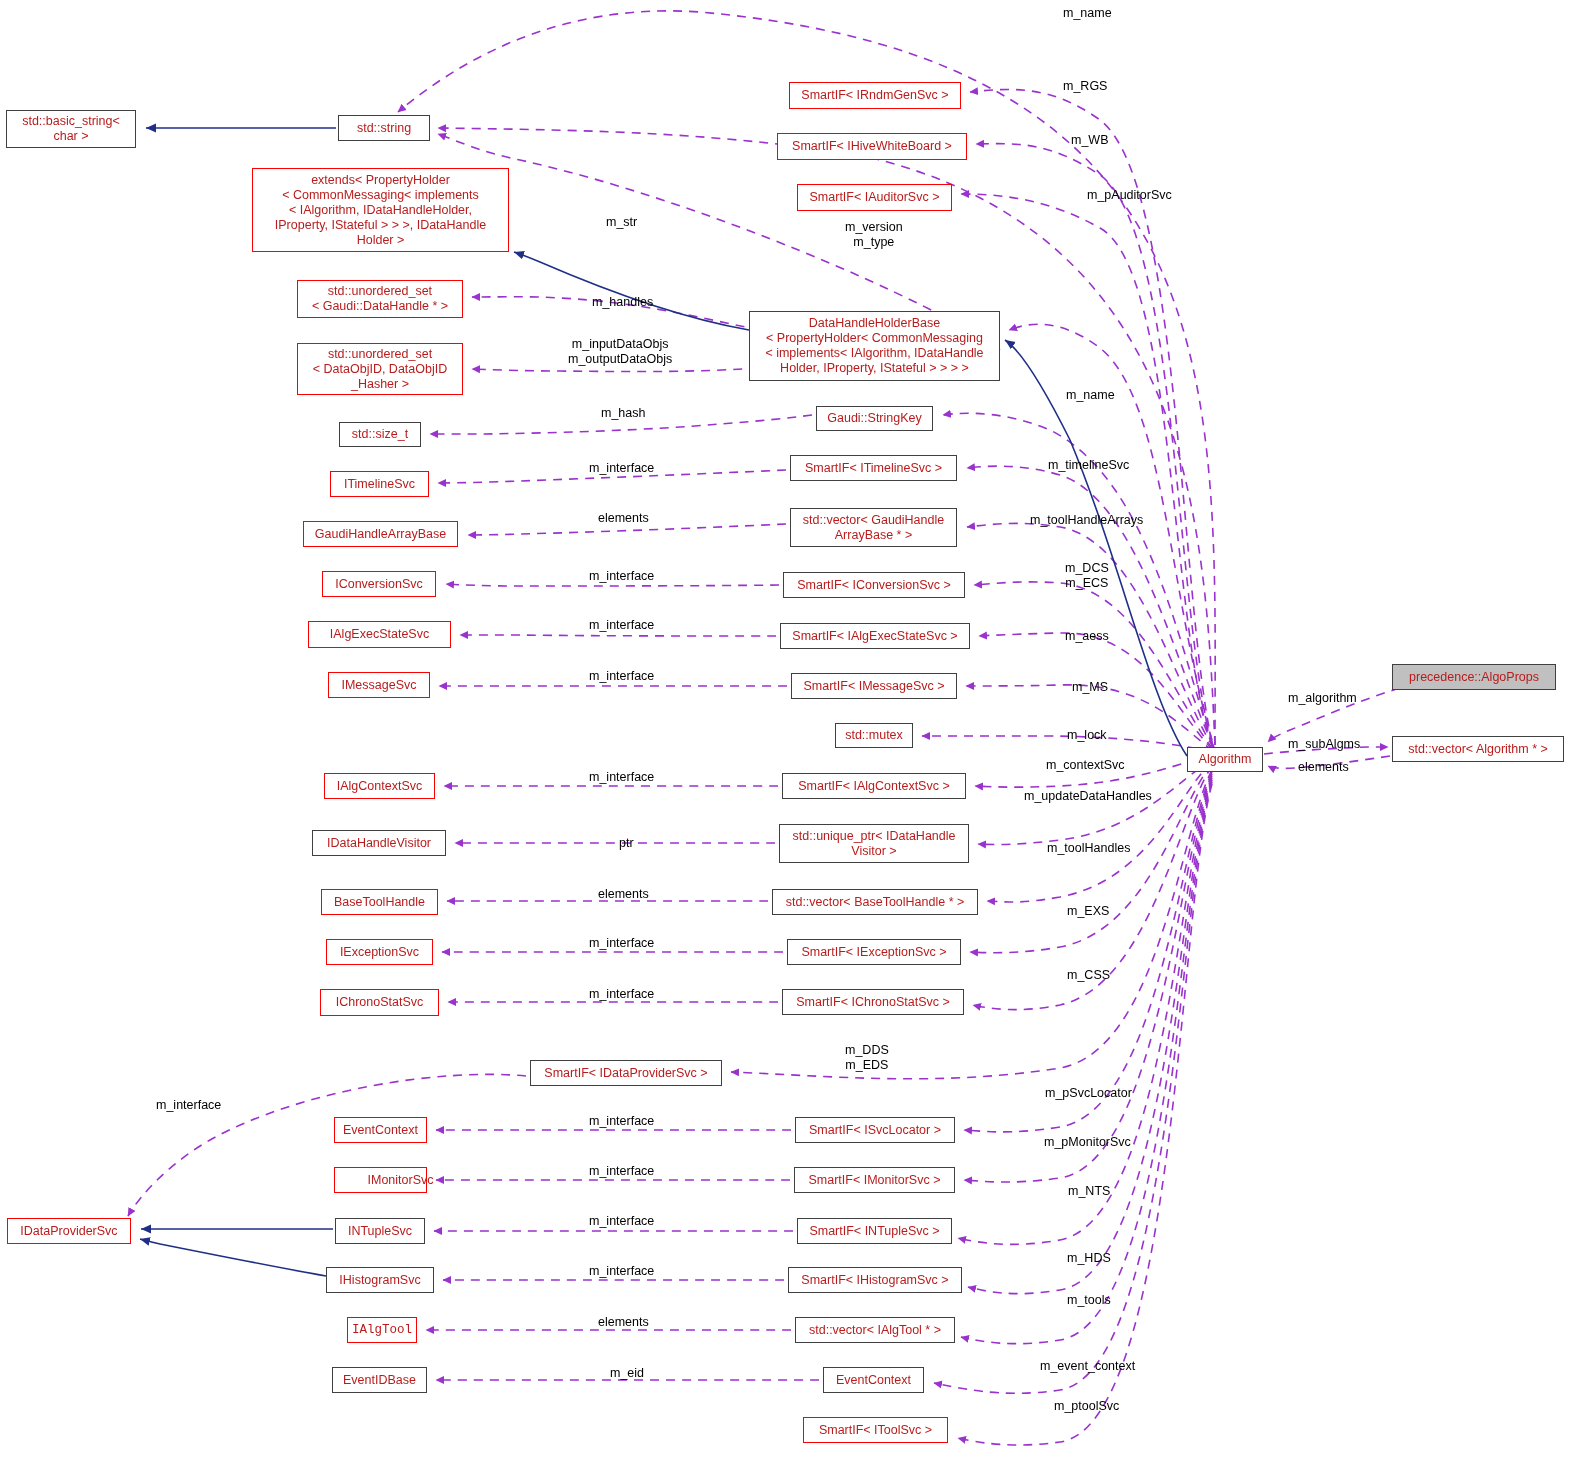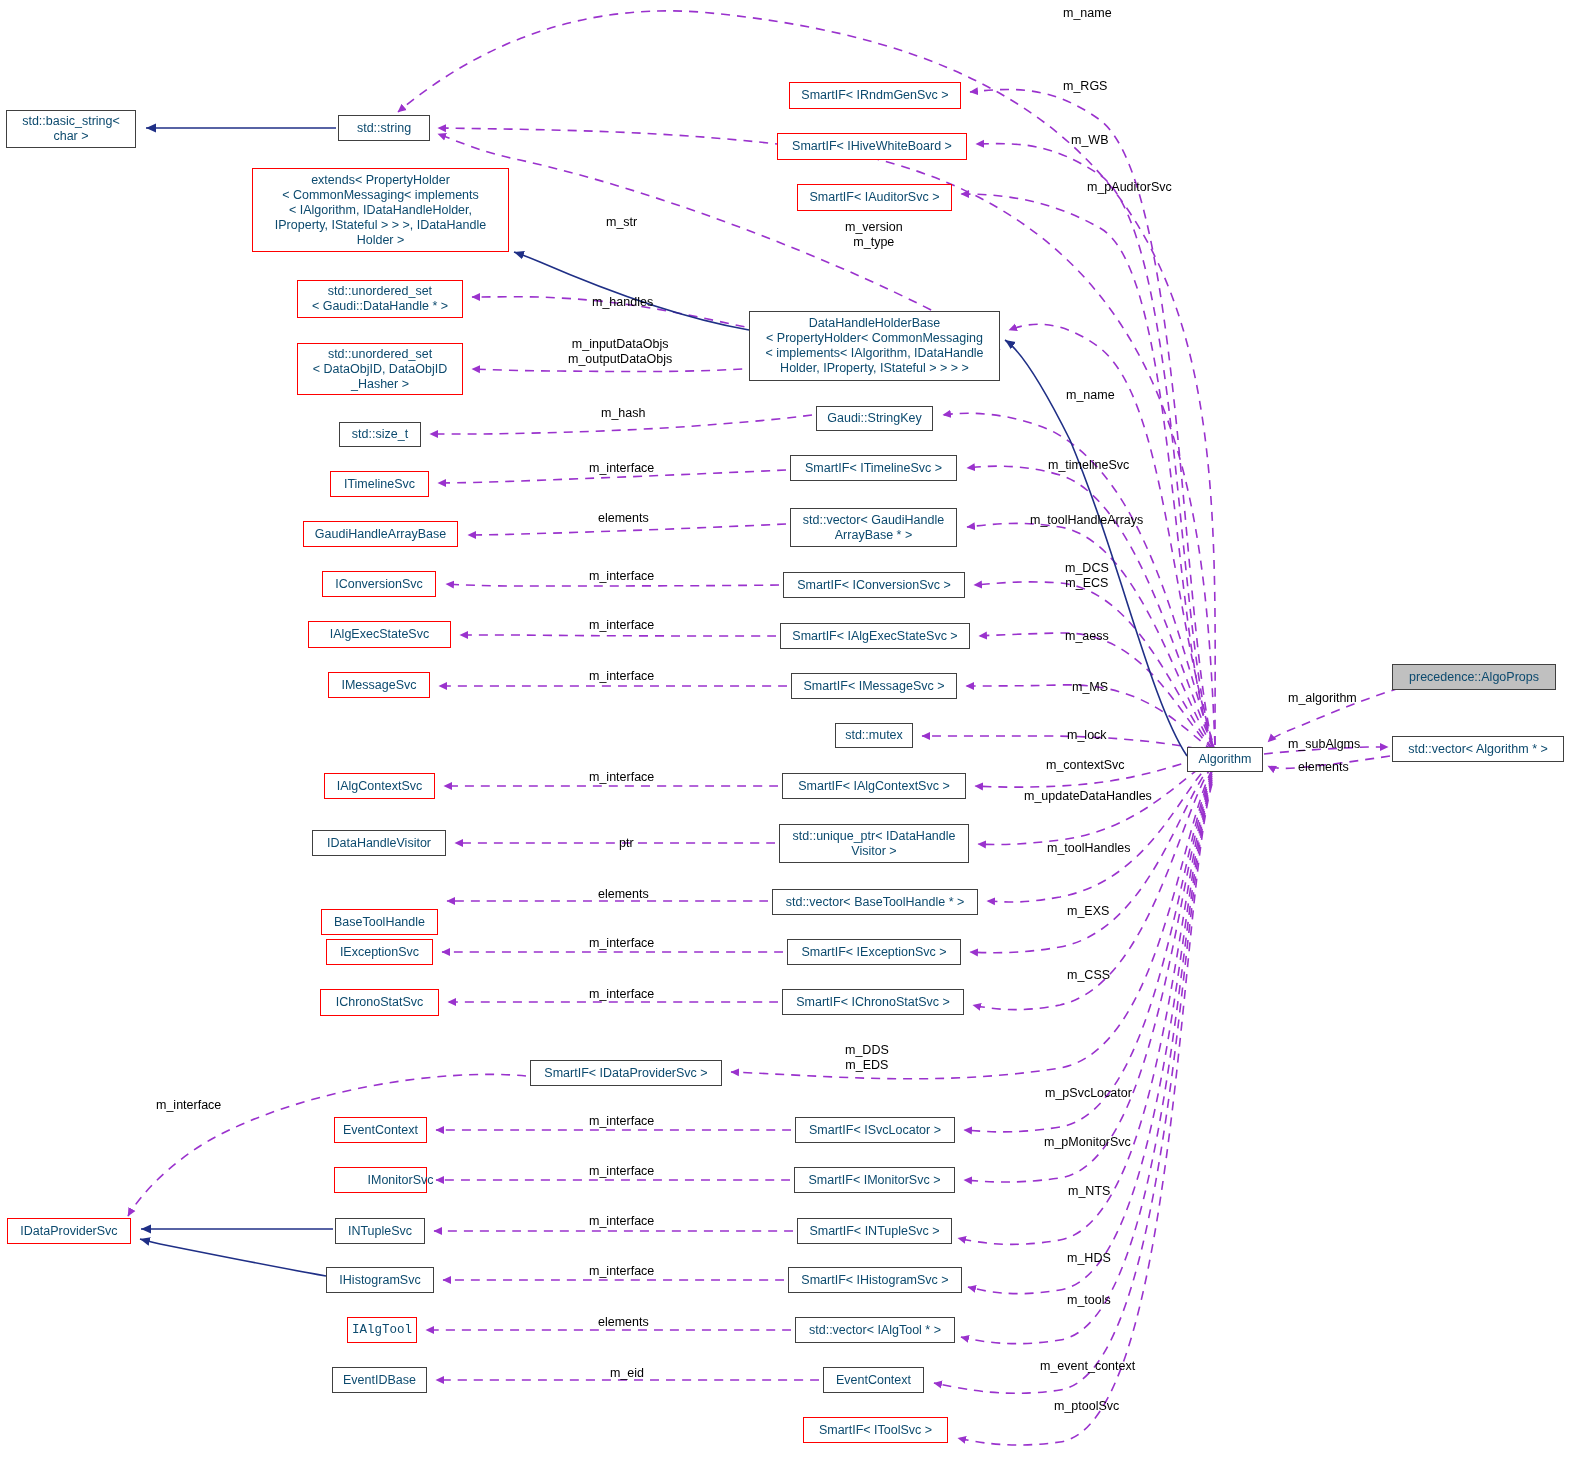--- a/index.html
+++ b/index.html
@@ -6,21 +6,21 @@
   body{font-family:"Liberation Sans","DejaVu Sans",sans-serif;}
   #canvas{position:relative;width:1581px;height:1476px;overflow:hidden;background:#fff;}
   #edges{position:absolute;left:0;top:0;width:1581px;height:1476px;}
   .node{
     position:absolute;
     box-sizing:border-box;
     display:flex;align-items:center;justify-content:center;
     text-align:center;
     font-size:12.5px;
     line-height:15px;
-    color:#0c4a6e;
+    color:#b91c1c;
     background:#ffffff;
     border:1px solid #404040;
     white-space:pre;
     padding:1px 4px;
     z-index:5;
   }
   .node.red{border:1.5px solid #ff0000;}
   .node.dark{border:1.5px solid #404040;}
   .node.center{background:#c0c0c0;border:1.5px solid #404040;}
   .elabel{
@@ -170,21 +170,21 @@
       <div class="node red" style="left: 308px; top: 621px; width: 143px; height: 27px;">IAlgExecStateSvc</div>
       <div class="node dark" style="left: 780px; top: 623px; width: 190px; height: 26px;">SmartIF&lt; IAlgExecStateSvc &gt;</div>
       <div class="node red" style="left: 328px; top: 672px; width: 102px; height: 26px;">IMessageSvc</div>
       <div class="node dark" style="left: 791px; top: 673px; width: 166px; height: 26px;">SmartIF&lt; IMessageSvc &gt;</div>
       <div class="node dark" style="left: 835px; top: 723px; width: 78px; height: 25px;">std::mutex</div>
       <div class="node red" style="left: 324px; top: 773px; width: 111px; height: 26px;">IAlgContextSvc</div>
       <div class="node dark" style="left: 782px; top: 773px; width: 184px; height: 26px;">SmartIF&lt; IAlgContextSvc &gt;</div>
       <div class="node dark" style="left: 312px; top: 830px; width: 134px; height: 26px;">IDataHandleVisitor</div>
       <div class="node dark" style="left: 779px; top: 824px; width: 190px; height: 39px;">std::unique_ptr&lt; IDataHandle
 Visitor &gt;</div>
-      <div class="node red" style="left: 321px; top: 889px; width: 117px; height: 26px; margin-top: 20px;">BaseToolHandle</div>
+      <div class="node red" style="left: 321px; top: 889px; width: 117px; height: 26px;">BaseToolHandle</div>
       <div class="node dark" style="left: 772px; top: 889px; width: 206px; height: 26px;">std::vector&lt; BaseToolHandle * &gt;</div>
       <div class="node red" style="left: 326px; top: 939px; width: 107px; height: 26px;">IExceptionSvc</div>
       <div class="node dark" style="left: 787px; top: 939px; width: 174px; height: 26px;">SmartIF&lt; IExceptionSvc &gt;</div>
       <div class="node red" style="left: 320px; top: 989px; width: 119px; height: 27px;">IChronoStatSvc</div>
       <div class="node dark" style="left: 782px; top: 989px; width: 182px; height: 26px;">SmartIF&lt; IChronoStatSvc &gt;</div>
       <div class="node dark" style="left: 530px; top: 1060px; width: 192px; height: 26px;">SmartIF&lt; IDataProviderSvc &gt;</div>
       <div class="node red" style="left: 7px; top: 1218px; width: 124px; height: 26px;">IDataProviderSvc</div>
       <div class="node red" style="left: 334px; top: 1117px; width: 93px; height: 26px;">EventContext</div>
       <div class="node dark" style="left: 795px; top: 1117px; width: 160px; height: 26px; text-align: right;">SmartIF&lt; ISvcLocator &gt;</div>
       <div class="node red" style="left: 334px; top: 1167px; width: 93px; height: 26px; padding-left: 44px;">IMonitorSvc</div>
@@ -202,21 +202,21 @@
       <div class="node red" style="left: 777px; top: 133px; width: 190px; height: 27px;">SmartIF&lt; IHiveWhiteBoard &gt;</div>
       <div class="node red" style="left: 797px; top: 184px; width: 155px; height: 27px;">SmartIF&lt; IAuditorSvc &gt;</div>
       <div class="node dark" style="left: 1187px; top: 747px; width: 76px; height: 25px;">Algorithm</div>
       <div class="node center" style="left: 1392px; top: 664px; width: 164px; height: 26px;">precedence::AlgoProps</div>
       <div class="node dark" style="left: 1392px; top: 736px; width: 172px; height: 26px;">std::vector&lt; Algorithm * &gt;</div>
     </div>
   <div id="labels-layer">
       <div class="elabel" style="left: 1063px; top: 6px;">m_name</div>
       <div class="elabel" style="left: 1063px; top: 79px;">m_RGS</div>
       <div class="elabel" style="left: 1071px; top: 133px;">m_WB</div>
-      <div class="elabel" style="left: 1048px; top: 180px; padding-left: 39px;">m_pAuditorSvc</div>
+      <div class="elabel" style="left: 1048px; top: 188px; padding-left: 39px;">m_pAuditorSvc</div>
       <div class="elabel" style="left: 845px; top: 220px;">m_version
 m_type</div>
       <div class="elabel" style="left: 606px; top: 215px;">m_str</div>
       <div class="elabel" style="left: 592px; top: 295px;">m_handles</div>
       <div class="elabel" style="left: 568px; top: 337px;">m_inputDataObjs
 m_outputDataObjs</div>
       <div class="elabel" style="left: 601px; top: 406px;">m_hash</div>
       <div class="elabel" style="left: 1066px; top: 388px;">m_name</div>
       <div class="elabel" style="left: 589px; top: 461px;">m_interface</div>
       <div class="elabel" style="left: 1048px; top: 458px;">m_timelineSvc</div>

